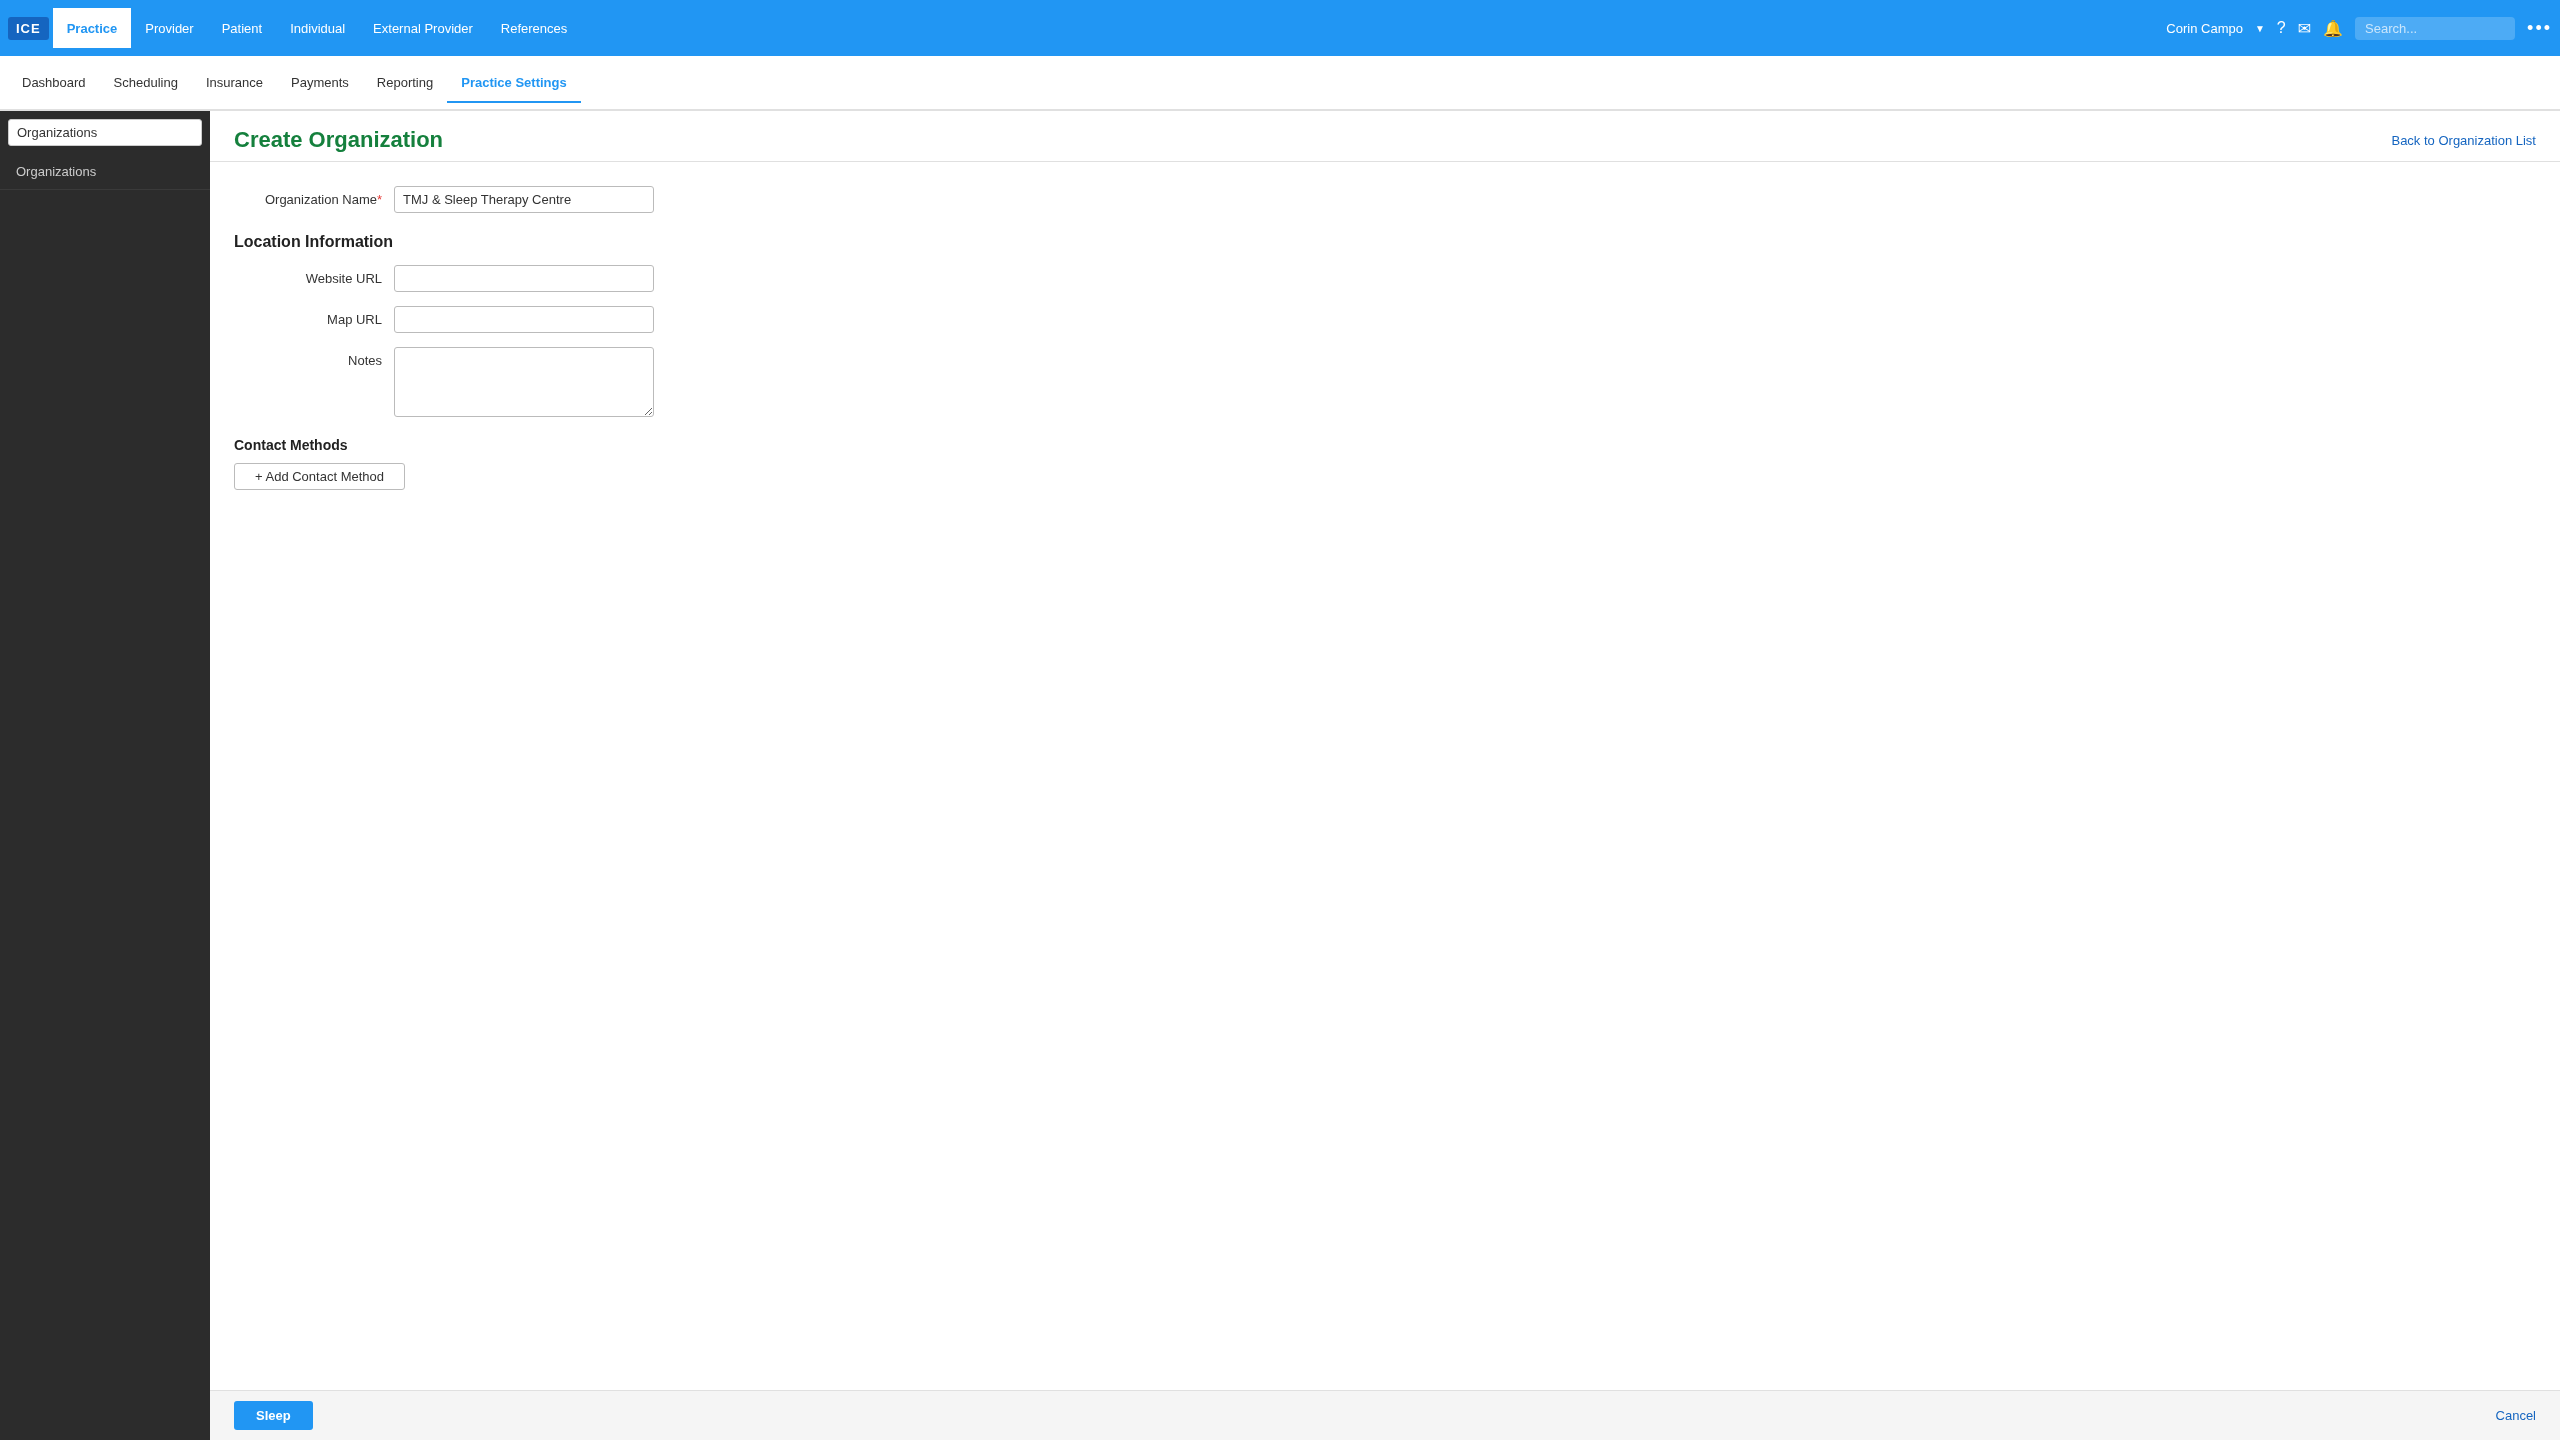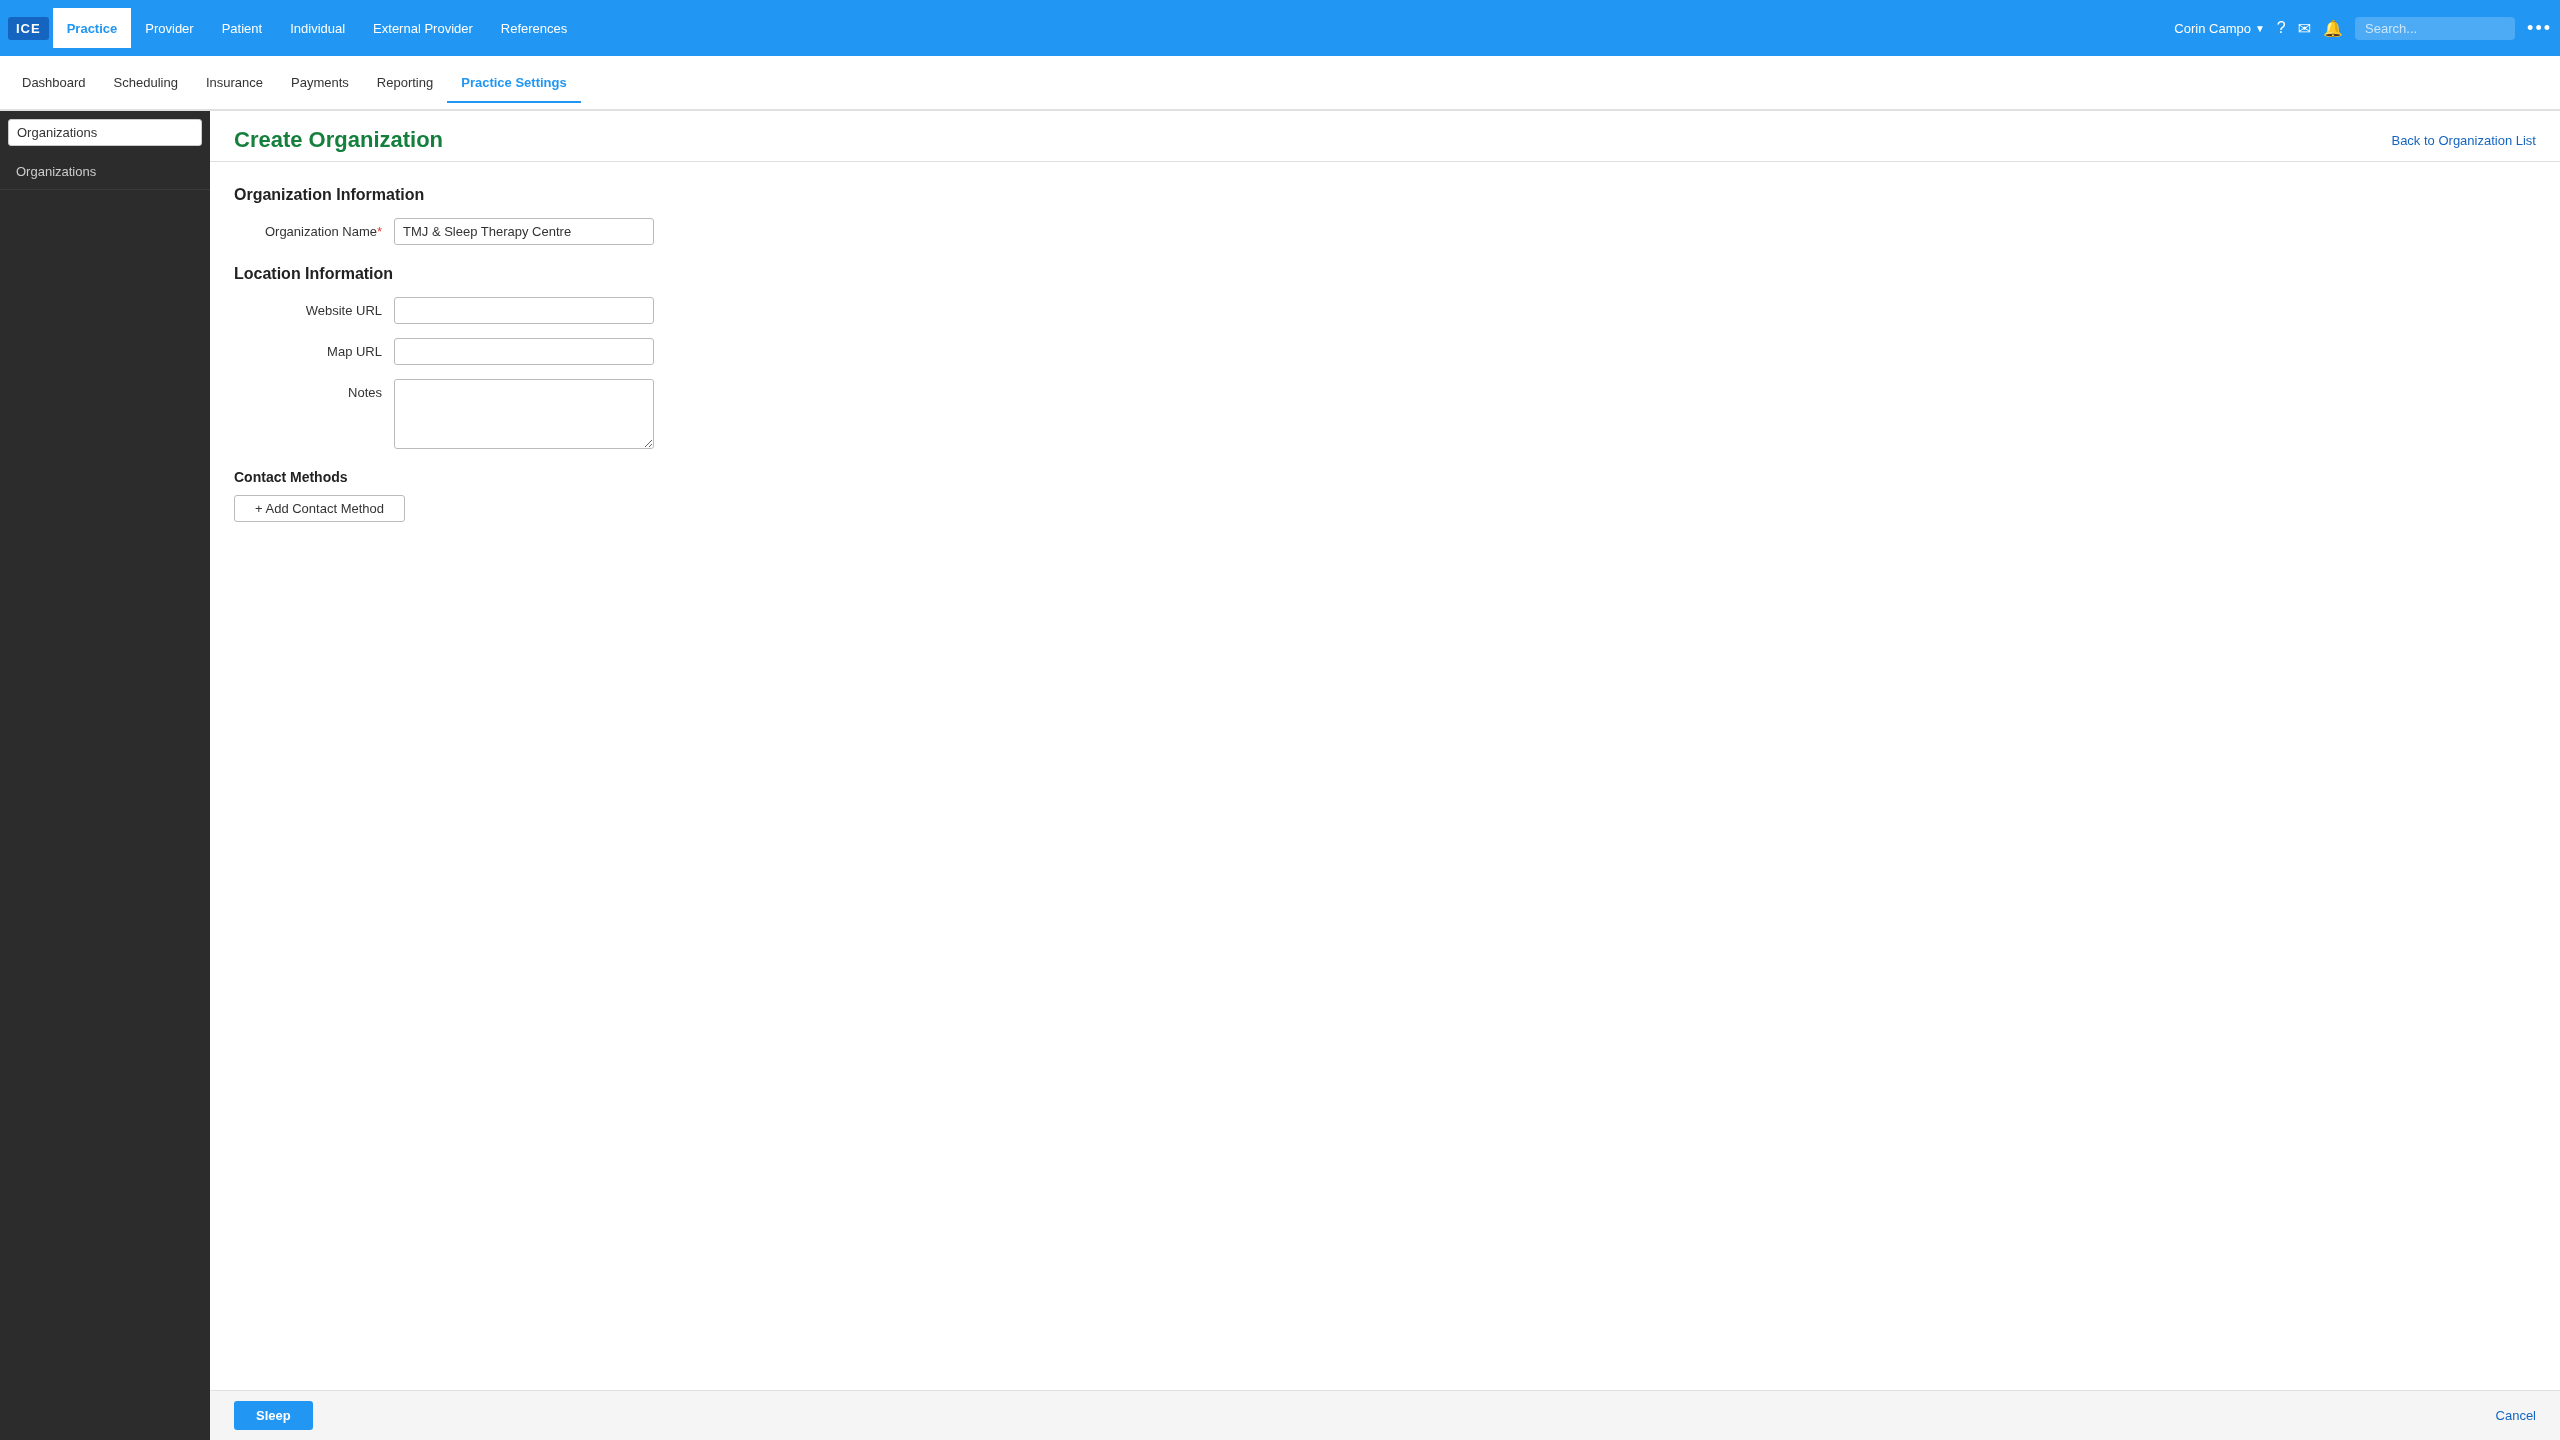--- a/index.html
+++ b/index.html
@@ -42,21 +42,21 @@
     .top-nav-right {
       margin-left: auto;
       display: flex;
       align-items: center;
       gap: 12px;
       color: #fff;
     }
     .user-info {
       display: flex;
       align-items: center;
-      gap: 4px;
+      gap: 12px;
       font-size: 13px;
       cursor: pointer;
     }
     .search-box {
       background: rgba(255,255,255,0.2);
       border: none;
       border-radius: 4px;
       padding: 4px 10px;
       color: #fff;
       font-size: 13px;
@@ -304,21 +304,20 @@
 
   <div class="content">
 
     <div class="content-header">
       <h1 class="page-title">Create Organization</h1>
       <a class="back-link">Back to Organization List</a>
     </div>
 
     <div class="form-area">
 
-      <div class="section-title">Organization Information</div>
 
       <div class="form-row">
         <div class="form-label">
           <span>Organization Name</span><span class="required">*</span>
         </div>
         <input class="form-input" type="text" value="TMJ &amp; Sleep Therapy Centre" style="">
       </div>
 
       <div class="section-title section-gap">Location Information</div>
 

